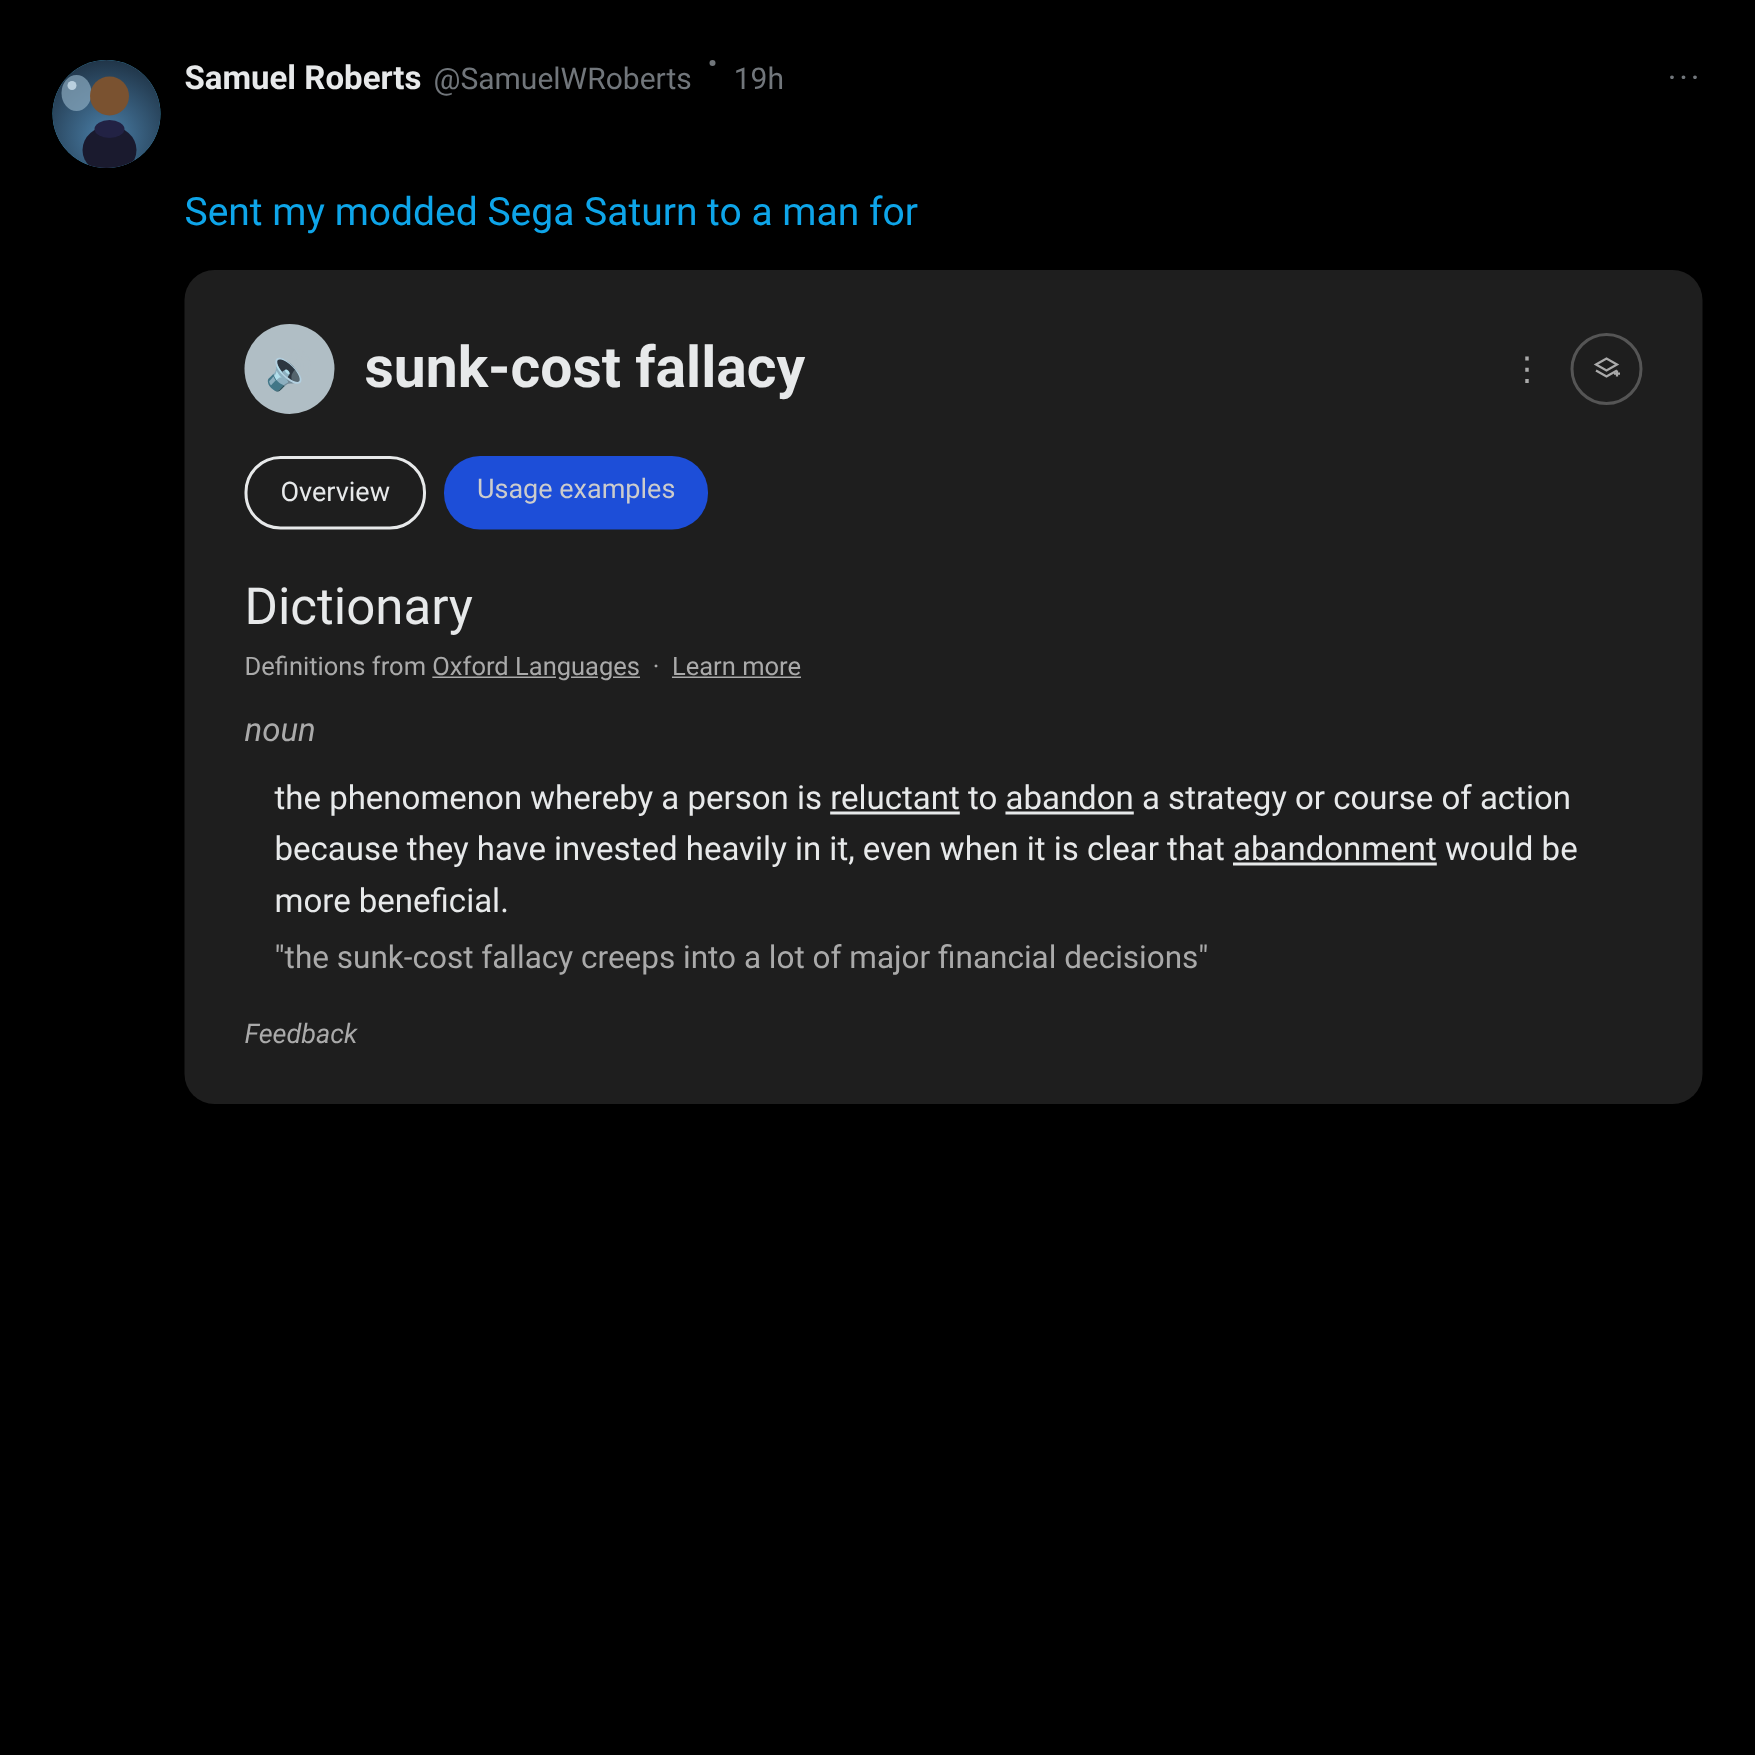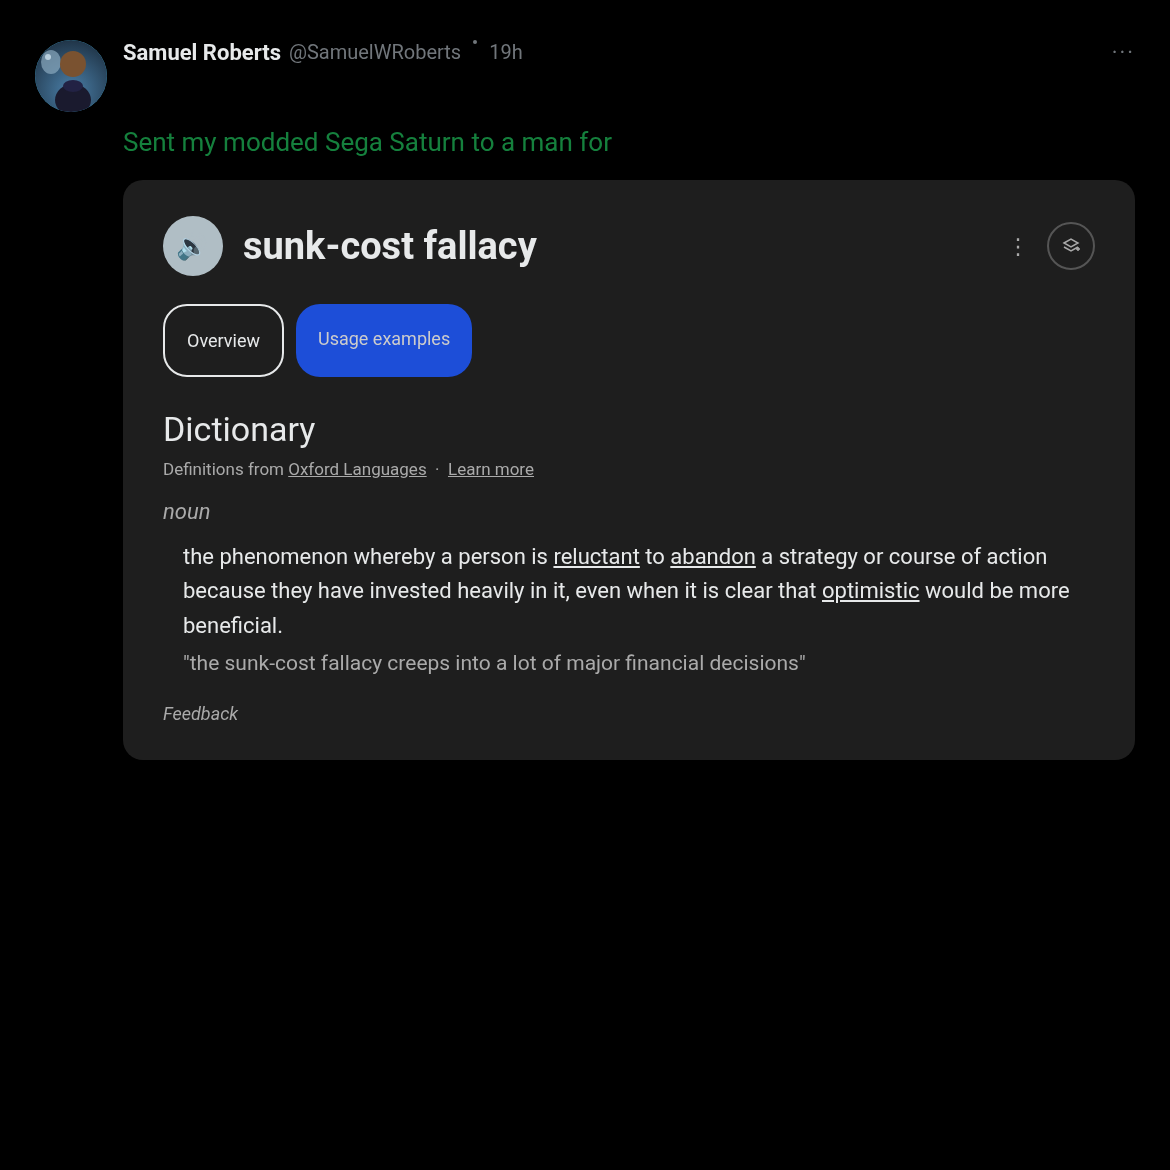--- a/index.html
+++ b/index.html
@@ -60,21 +60,21 @@
     .tweet-more {
       margin-left: auto;
       color: #71767b;
       font-size: 22px;
       letter-spacing: 2px;
       cursor: pointer;
     }
     .tweet-text {
       font-size: 26px;
       line-height: 1.4;
-      color: #15803d;
+      color: #0ea5e9;
       margin-bottom: 20px;
       padding-left: 88px;
     }
     .dictionary-card {
       background: #1e1e1e;
       border-radius: 20px;
       padding: 36px 40px;
       margin-left: 88px;
     }
     .dict-header {
@@ -128,21 +128,21 @@
       color: #aaa;
       font-size: 18px;
     }
     .dict-tabs {
       display: flex;
       gap: 12px;
       margin-bottom: 32px;
       flex-wrap: wrap;
     }
     .dict-tab {
-      padding: 24px 22px;
+      padding: 12px 22px;
       border-radius: 24px;
       font-size: 18px;
       cursor: pointer;
       white-space: nowrap;
     }
     .dict-tab.active {
       border: 2px solid #e7e9ea;
       color: #e7e9ea;
       background: transparent;
     }
@@ -276,21 +276,21 @@
     <div class="dict-source">
       <span>Definitions from</span>
       <a href="#"> <span>Oxford Languages</span></a>
       &nbsp;<span>·</span>&nbsp;
       <a href="#"><span>Learn more</span></a>
     </div>
 
     <div class="dict-pos">noun</div>
 
     <div class="dict-definition">
-      <span>the phenomenon whereby a person is </span><span class="underlined">reluctant</span><span> to </span><span class="underlined">abandon</span><span> a strategy or course of action because they have invested heavily in it, even when it is clear that </span><span class="underlined">optimistic</span><span> would be more beneficial.</span>
+      <span>the phenomenon whereby a person is </span><span class="underlined">reluctant</span><span> to </span><span class="underlined">abandon</span><span> a strategy or course of action because they have invested heavily in it, even when it is clear that </span><span class="underlined">abandonment</span><span> would be more beneficial.</span>
     </div>
 
     <div class="dict-example">"the sunk-cost fallacy creeps into a lot of major financial decisions"</div>
 
     <div class="dict-feedback">
       <span>Feedback</span>
     </div>
 
   </div>
 </div>

